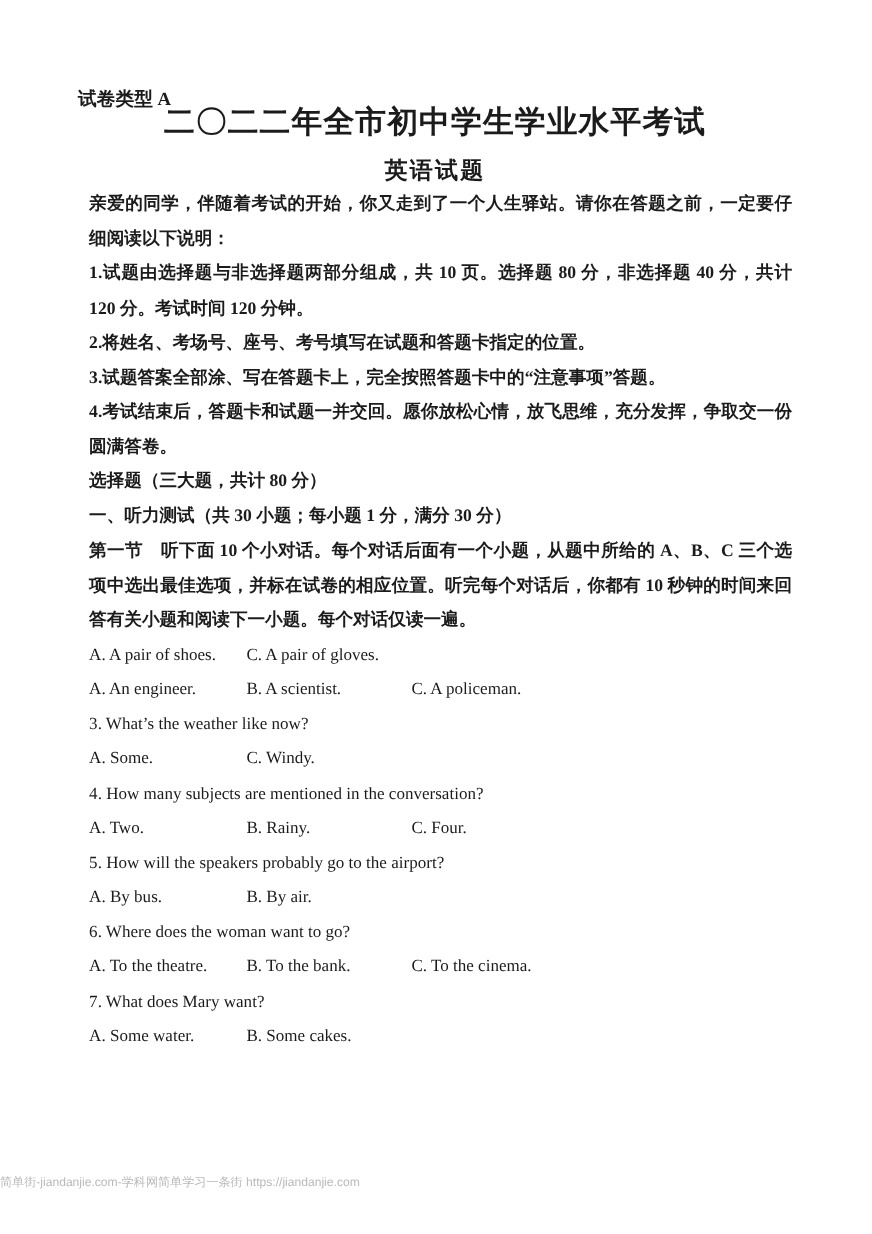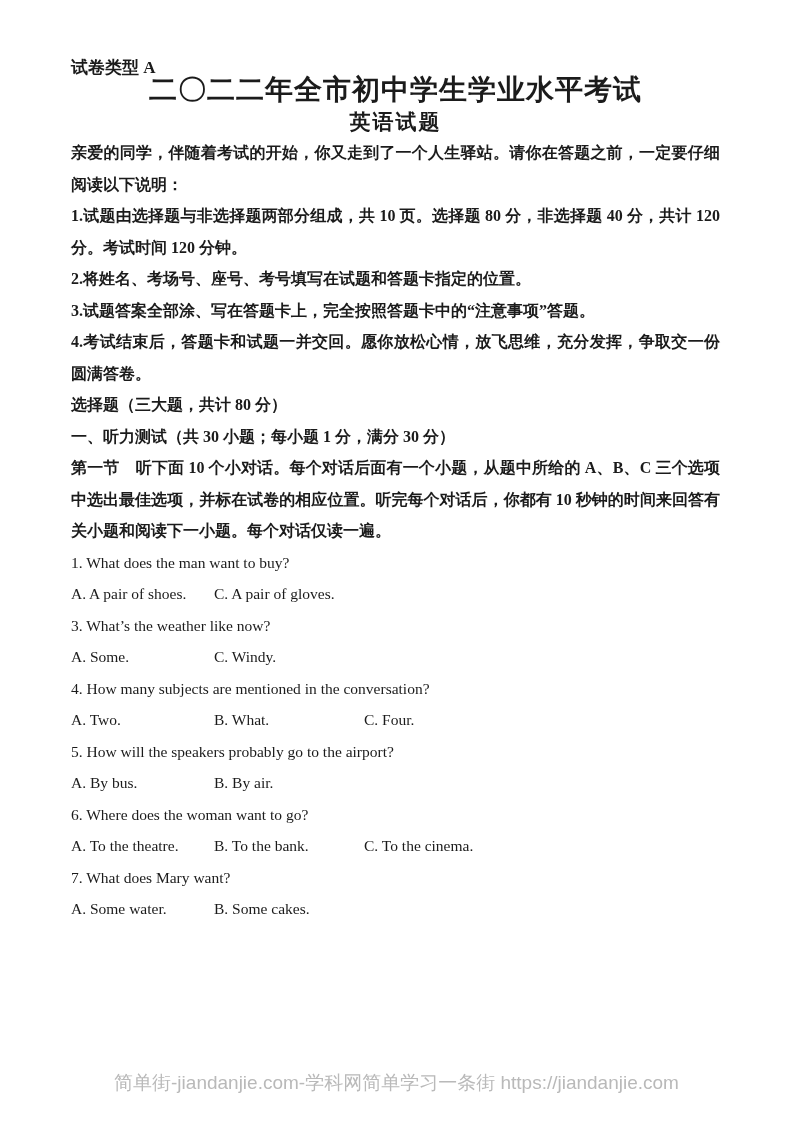--- a/index.html
+++ b/index.html
@@ -9,45 +9,46 @@
     background: #ffffff;
     position: relative;
     overflow: hidden;
     font-family: "Liberation Serif", "DejaVu Serif", serif;
     color: #1b1b1b;
   }
   .page {
     box-sizing: border-box;
     width: 793px;
     height: 1122px;
-    padding: 58px 73px 0 71px;
+    padding: 80px 73px 0 71px;
   }
   .zh {
     font-family: "Liberation Serif", "DejaVu Serif", serif;
     font-weight: bold;
   }
   .paper-type {
     font-size: 17px;
     line-height: 20px;
   }
   .doc-title {
     font-size: 28px;
     line-height: 24px;
     text-align: center;
     letter-spacing: 1px;
   }
   .doc-subtitle {
     font-size: 21px;
     line-height: 24px;
     text-align: center;
-    margin-top: 8px;
+    margin-top: 19px;
     letter-spacing: 2px;
   }
   .content {
     margin-top: 3px;
+    margin-left: 10px;
   }
   .content p, .content div.line {
     margin: 0;
     line-height: 31.5px;
   }
   .zh-par {
     font-size: 16px;
     text-align: justify;
   }
   .en-q {
@@ -59,25 +60,25 @@
     font-size: 15.5px;
     line-height: 31.5px;
   }
   .opt-a { width: 143px; flex: 0 0 auto; }
   .opt-b { width: 150px; flex: 0 0 auto; }
   .opt-c { flex: 1 1 auto; }
   .watermark {
     position: absolute;
     left: 0;
     right: 0;
-    bottom: 26px;
-    text-align: center;
+    bottom: 40px;
+    text-align: left;
     font-family: "Liberation Sans", "DejaVu Sans", sans-serif;
     font-weight: normal;
-    font-size: 19px;
+    font-size: 11px;
     color: #b9b9b9;
   }
 </style>
 </head>
 <body>
 
 <div class="page">
 
   <div class="paper-type zh">试卷类型 A</div>
 
@@ -91,37 +92,41 @@
 
     <p class="zh-par zh">1.试题由选择题与非选择题两部分组成，共 10 页。选择题 80 分，非选择题 40 分，共计 120 分。考试时间 120 分钟。</p>
     <p class="zh-par zh">2.将姓名、考场号、座号、考号填写在试题和答题卡指定的位置。</p>
     <p class="zh-par zh">3.试题答案全部涂、写在答题卡上，完全按照答题卡中的“注意事项”答题。</p>
     <p class="zh-par zh">4.考试结束后，答题卡和试题一并交回。愿你放松心情，放飞思维，充分发挥，争取交一份圆满答卷。</p>
 
     <p class="zh-par zh">选择题（三大题，共计 80 分）</p>
     <p class="zh-par zh">一、听力测试（共 30 小题；每小题 1 分，满分 30 分）</p>
     <p class="zh-par zh">第一节　听下面 10 个小对话。每个对话后面有一个小题，从题中所给的 A、B、C 三个选项中选出最佳选项，并标在试卷的相应位置。听完每个对话后，你都有 10 秒钟的时间来回答有关小题和阅读下一小题。每个对话仅读一遍。</p>
 
-    <div class="line en-q">1. What does the man want to buy?</div>
     <div class="opts">
       <span class="opt-a">A. A pair of shoes.</span>
       <span class="opt-c">C. A pair of gloves.</span>
     </div>
 
+    <div class="opts">
+      <span class="opt-a">A. An engineer.</span>
+      <span class="opt-b">B. A scientist.</span>
+      <span class="opt-c">C. A policeman.</span>
+    </div>
 
     <div class="line en-q">3. What’s the weather like now?</div>
     <div class="opts">
       <span class="opt-a">A. Some.</span>
       <span class="opt-c">C. Windy.</span>
     </div>
 
     <div class="line en-q">4. How many subjects are mentioned in the conversation?</div>
     <div class="opts">
       <span class="opt-a">A. Two.</span>
-      <span class="opt-b">B. What.</span>
+      <span class="opt-b">B. Rainy.</span>
       <span class="opt-c">C. Four.</span>
     </div>
 
     <div class="line en-q">5. How will the speakers probably go to the airport?</div>
     <div class="opts">
       <span class="opt-a">A. By bus.</span>
       <span class="opt-b">B. By air.</span>
     </div>
 
     <div class="line en-q">6. Where does the woman want to go?</div>

